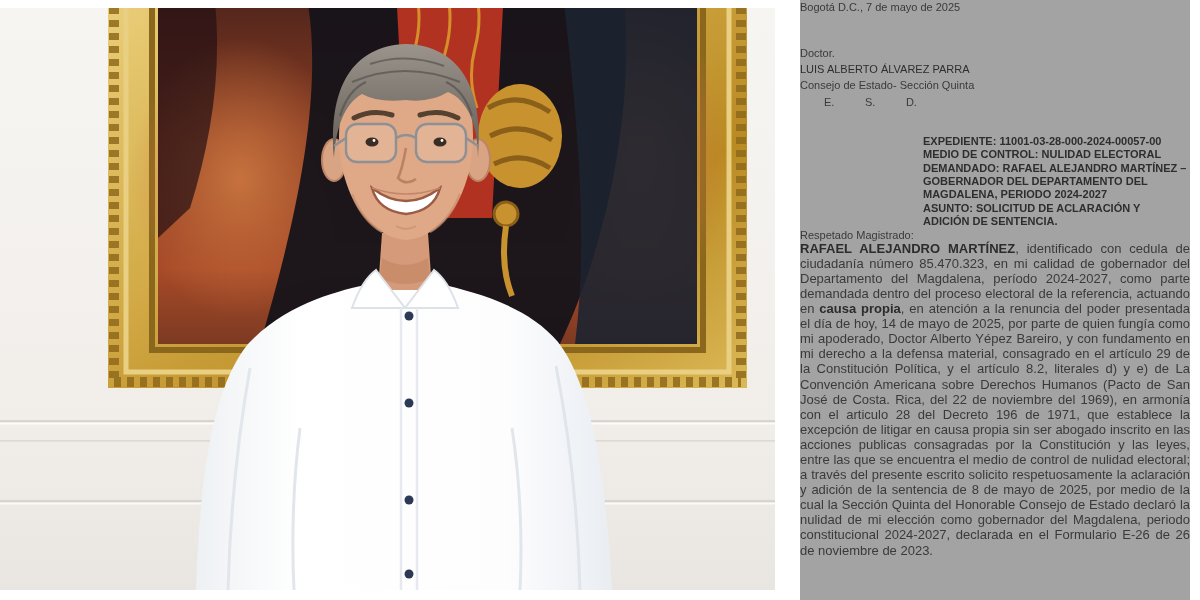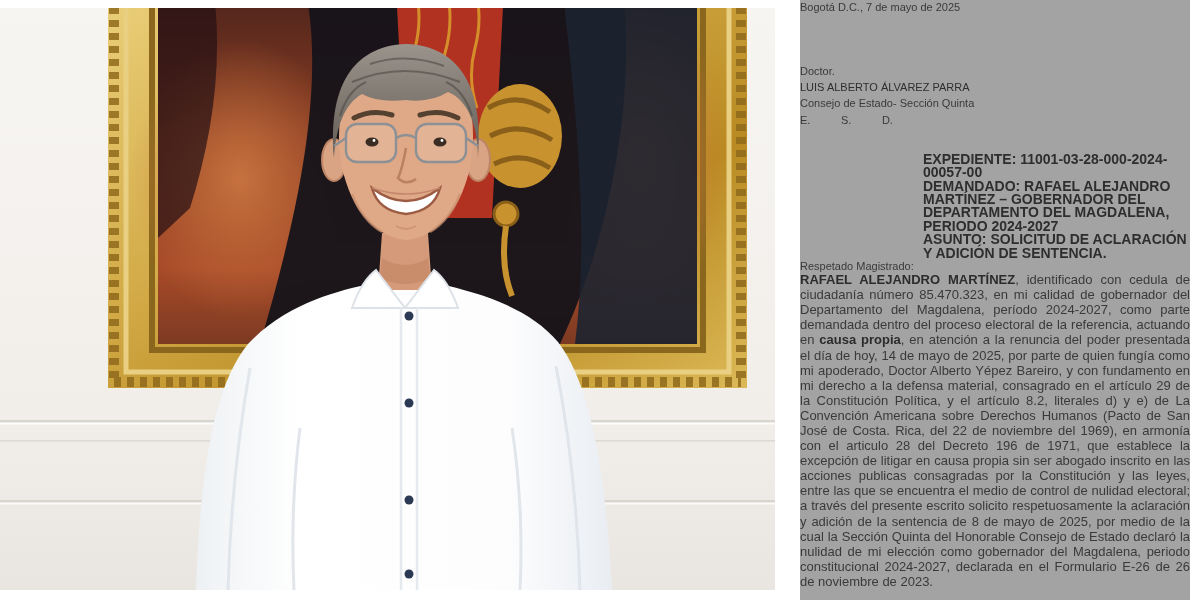--- a/index.html
+++ b/index.html
@@ -11,26 +11,26 @@
   .photo{
     position:absolute;left:0;top:8px;width:775px;height:582px;background:#f4f2ee;
   }
   .photo svg{display:block;width:775px;height:582px;}
   
   .doc{
     position:absolute;left:800px;top:0;width:390px;height:600px;background:#a3a3a3;
   }
   .doc p{margin:0;}
   .date-line{margin-top:74px;font-size:11px;line-height:14px;}
-  .recipient{margin-top:49px;font-size:11px;line-height:16.2px;}
+  .recipient{margin-top:31px;font-size:11px;line-height:16.2px;}
   .recipient .b{font-weight:normal;color:#2e2e2e;}
-  .esd{white-space:pre;}
+  .esd{white-space:pre;padding-left:24px;}
   .refblock{
     margin-top:25px;margin-left:123px;width:266px;
-    font-size:14px;font-weight:bold;line-height:13.4px;color:#2e2e2e;
+    font-size:11px;font-weight:bold;line-height:13.4px;color:#2e2e2e;
   }
   .greeting{margin-top:21px;font-size:11px;}
   .body-par{
     margin-top:12px;font-size:13px;line-height:15.1px;text-align:justify;
     color:#3a3a3a;
   }
   .body-par .b{font-weight:bold;color:#2c2c2c;}
 </style>
 </head>
 <body>
@@ -199,20 +199,21 @@
 
   <div class="recipient">
     <p>Doctor.</p>
     <p class="b">LUIS ALBERTO ÁLVAREZ PARRA</p>
     <p>Consejo de Estado- Sección Quinta</p>
     <p class="esd">E.          S.          D.</p>
   </div>
 
   <div class="refblock">
       <div>EXPEDIENTE: 11001-03-28-000-2024-00057-00</div>
+      <div>MEDIO DE CONTROL: NULIDAD ELECTORAL</div>
       <div>DEMANDADO: RAFAEL ALEJANDRO MARTÍNEZ – GOBERNADOR DEL DEPARTAMENTO DEL MAGDALENA, PERIODO 2024-2027</div>
       <div>ASUNTO: SOLICITUD DE ACLARACIÓN Y ADICIÓN DE SENTENCIA.</div>
     </div>
 
   <p class="greeting">Respetado Magistrado:</p>
 
   <p class="body-par"><span class="b">RAFAEL ALEJANDRO MARTÍNEZ</span><span>, identificado con cedula de ciudadanía número 85.470.323, en mi calidad de gobernador del Departamento del Magdalena, período 2024-2027, como parte demandada dentro del proceso electoral de la referencia, actuando en </span><span class="b">causa propia</span><span>, en atención a la renuncia del poder presentada el día de hoy, 14 de mayo de 2025, por parte de quien fungía como mi apoderado, Doctor Alberto Yépez Bareiro, y con fundamento en mi derecho a la defensa material, consagrado en el artículo 29 de la Constitución Política, y el artículo 8.2, literales d) y e) de La Convención Americana sobre Derechos Humanos (Pacto de San José de Costa. Rica, del 22 de noviembre del 1969), en armonía con el articulo 28 del Decreto 196 de 1971, que establece la excepción de litigar en causa propia sin ser abogado inscrito en las acciones publicas consagradas por la Constitución y las leyes, entre las que se encuentra el medio de control de nulidad electoral; a través del presente escrito solicito respetuosamente la aclaración y adición de la sentencia de 8 de mayo de 2025, por medio de la cual la Sección Quinta del Honorable Consejo de Estado declaró la nulidad de mi elección como gobernador del Magdalena, periodo constitucional 2024-2027, declarada en el Formulario E-26 de 26 de noviembre de 2023.</span></p>
 </div>
 
 </body></html>

